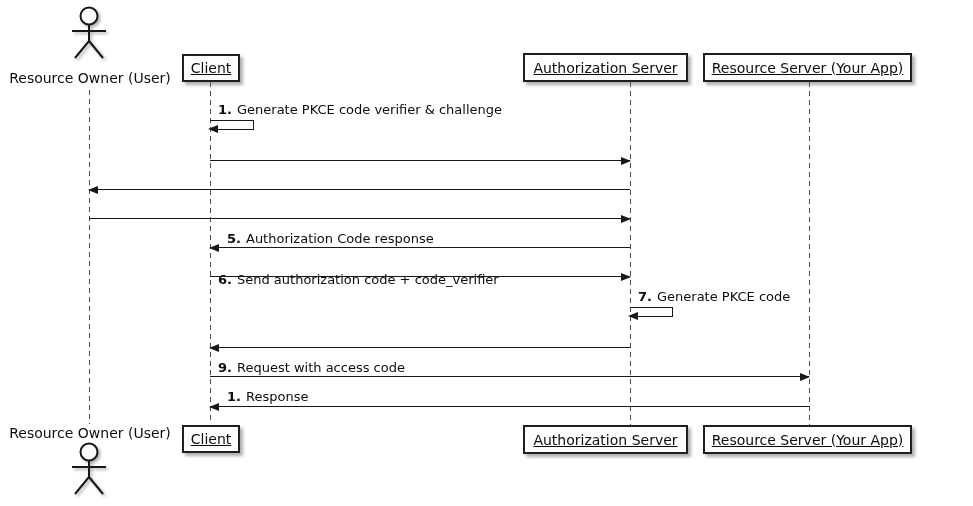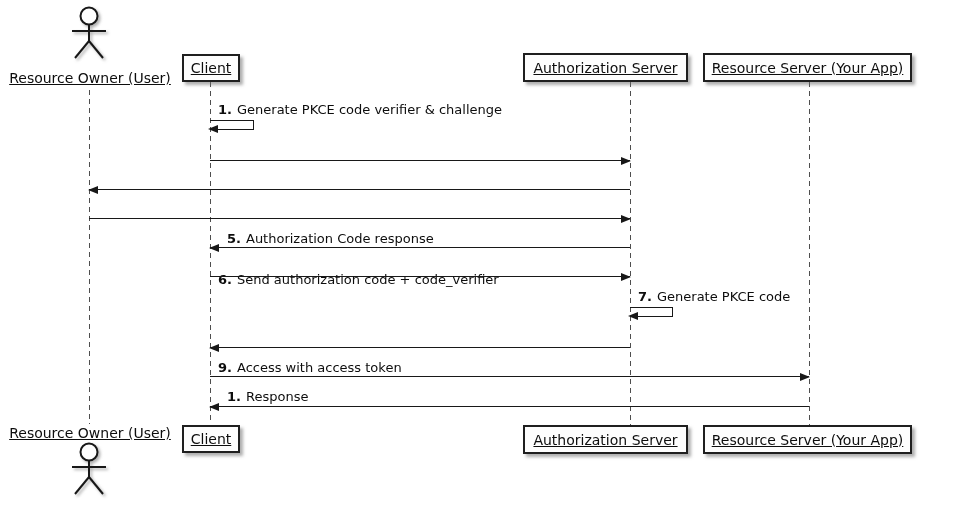--- a/index.html
+++ b/index.html
@@ -25,21 +25,21 @@
   
   .pbox{
     position:absolute;background:var(--box-fill);border:2px solid var(--box-border);
     box-shadow:3px 3px 3px rgba(110,110,110,0.55);
     display:flex;align-items:center;justify-content:center;
     font-size:14px;white-space:nowrap;text-decoration:underline;
   }
   
   .actor-figure{position:absolute;filter:drop-shadow(2.5px 2.5px 1.5px rgba(130,130,130,0.65));}
   .actor-label{
-    position:absolute;font-size:14px;text-align:center;white-space:nowrap;text-decoration:underline;
+    position:absolute;font-size:14px;text-align:center;white-space:nowrap;
   }
   
   .msg{
     position:absolute;font-size:13px;white-space:nowrap;line-height:15px;
   }
   .msg b{font-weight:bold;margin-right:5px;}
   
   .arrow{position:absolute;height:0;border-top:1px solid var(--line);}
   .head{position:absolute;width:0;height:0;border-top:4px solid transparent;border-bottom:4px solid transparent;top:-4.5px;}
   .head.r{right:-1px;border-left:10px solid var(--line);}
@@ -124,21 +124,21 @@
   </div>
   <div class="self-loop" style="left:630px;top:307px;width:43px;height:10px">
     <i class="head"></i>
   </div>
 
   <div class="arrow" style="left:210px;top:347px;width:420px">
     <i class="head l"></i>
   </div>
 
   <div class="msg" style="left:218px;top:360px">
-    <b>9.</b><span>Access with access token</span>
+    <b>9.</b><span>Request with access code</span>
   </div>
   <div class="arrow" style="left:210px;top:376px;width:599px">
     <i class="head r"></i>
   </div>
 
   <div class="msg" style="left:227px;top:389px">
     <b>1.</b><span>Response</span>
   </div>
   <div class="arrow" style="left:210px;top:406px;width:599px">
     <i class="head l"></i>

